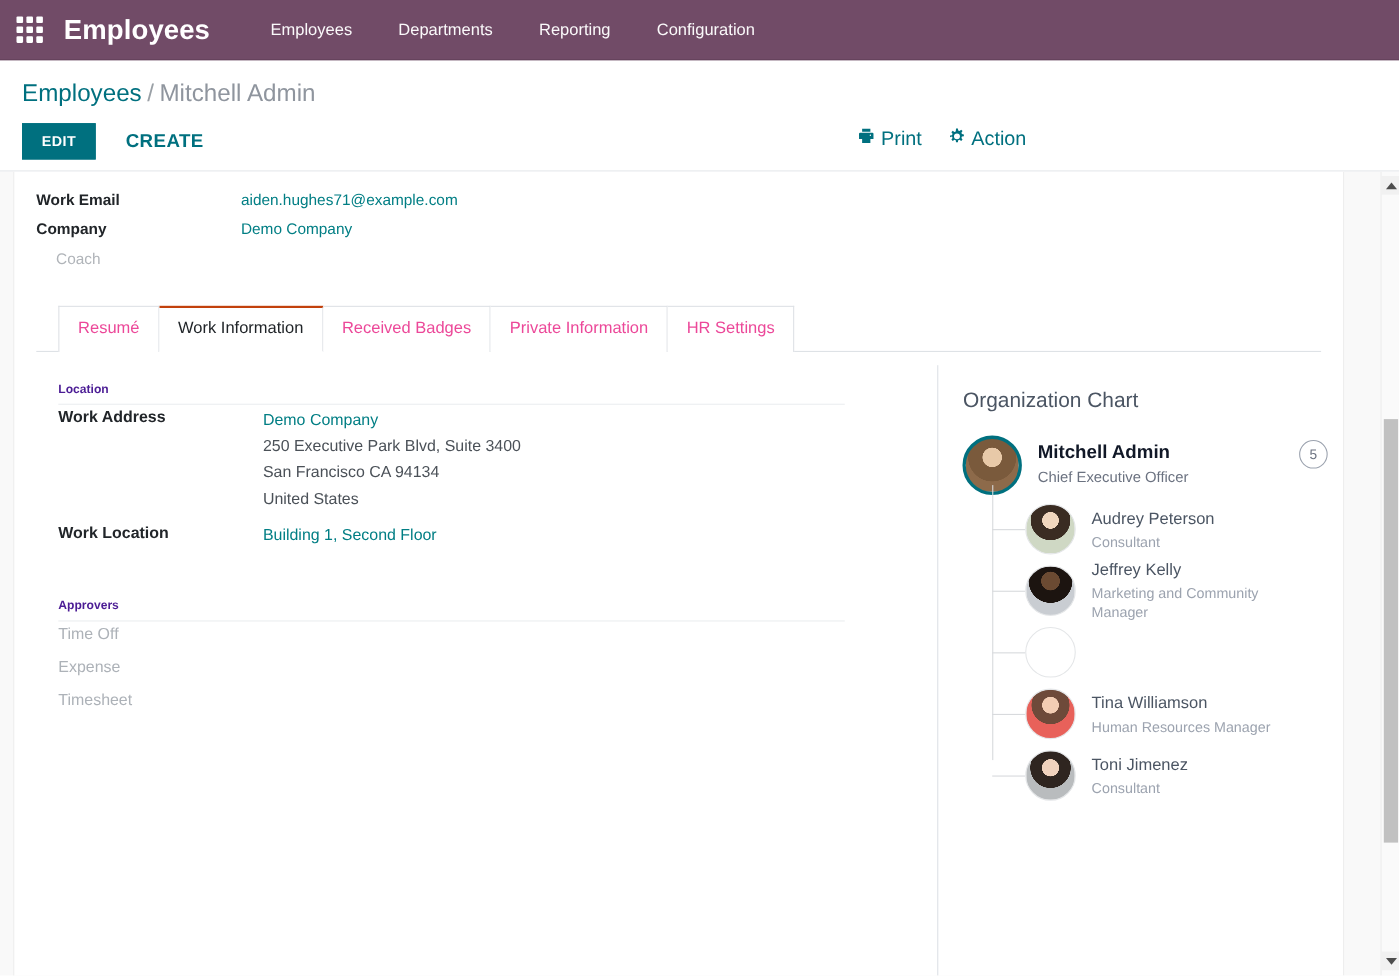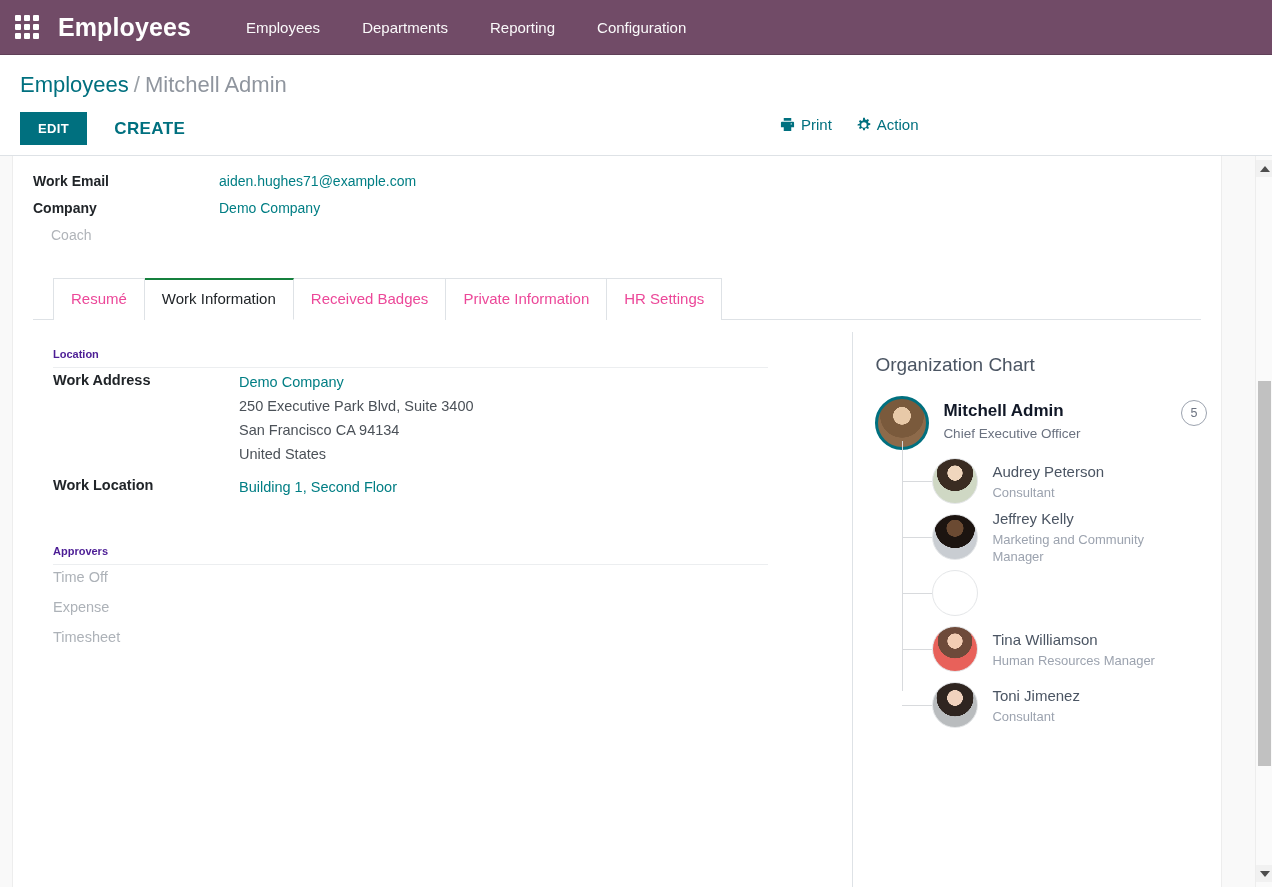--- a/index.html
+++ b/index.html
@@ -104,24 +104,23 @@
   .cp-right {
     position: absolute;
     left: 780px;
     top: 17px;
     display: flex;
     align-items: center;
     gap: 24px;
   }
   .cp-action {
     color: #00707f;
-    font-size: 15px;
+    font-size: 18px;
     cursor: pointer;
     display: flex;
-    align-items: center;
     gap: 6px;
     white-space: nowrap;
   }
   .cp-action svg { display: block; }
 
   
   .content-area {
     position: relative;
     height: 731px;
     background: #f9f9f9;
@@ -171,21 +170,21 @@
     border: 1px solid #dee2e6;
     border-bottom: none;
     margin-bottom: -1px;
     cursor: pointer;
     white-space: nowrap;
     line-height: 19px;
   }
   .nb-tab + .nb-tab { border-left: none; }
   .nb-tab.active {
     color: #212529;
-    border-top: 2px solid #15803d;
+    border-top: 2px solid #c2410c;
     background: #ffffff;
     border-bottom: 1px solid #ffffff;
     padding-top: 9px;
   }
 
   
   .page-body { display: flex; }
   .form-col {
     width: 835px;
     padding: 28px 0 0 20px;

